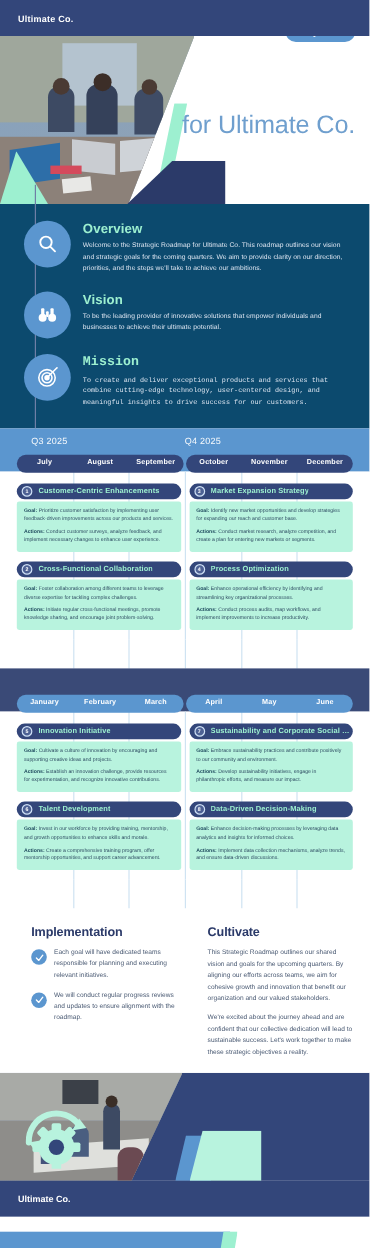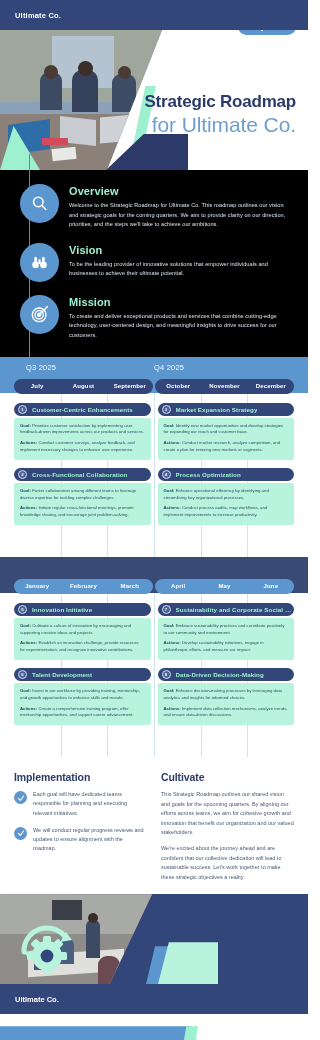--- a/index.html
+++ b/index.html
@@ -76,27 +76,27 @@
   }
   .hero-title .l1{
     color:#2b3a69;font-size:17px;font-weight:bold;line-height:1.16;letter-spacing:-.2px;
   }
   .hero-title .l2{
     color:#6f9fce;font-size:21px;font-weight:normal;line-height:1.2;letter-spacing:-.1px;
   }
 
   
   .ovm{
-    background:#000000;position:relative;padding:14px 0 14px 0;
+    background:#0c4a6e;position:relative;padding:14px 0 14px 0;
   }
   .ovm-line{
     position:absolute;left:29px;top:-16px;bottom:0;width:1px;background:#6f7fa6;
   }
   .ovm-row{position:relative;display:flex;padding:0 10px 0 10px;margin-bottom:13px;}
-  .ovm-row:last-child{margin-bottom:2px;}
+  .ovm-row:last-child{margin-bottom:2px;font-family:Liberation Mono, monospace;}
   .ovm-ic{
     width:39px;height:39px;border-radius:50%;background:#5b96cf;
     flex:0 0 39px;display:flex;align-items:center;justify-content:center;
     margin-left:10px;margin-right:10px;position:relative;z-index:2;
   }
   .ovm-tx{flex:1;padding-top:1px;padding-right:4px;}
   .ovm-h{
     color:#9df0d0;font-size:11px;font-weight:bold;margin-bottom:4px;letter-spacing:.1px;
   }
   .ovm-p{
@@ -158,21 +158,21 @@
   .cline:last-child{margin-bottom:0;}
   .cline b{color:#1f4a5e;font-weight:bold;}
 
   .tail{height:24px;position:relative;background:#ffffff;}
 
   
   .impl{
     background:#ffffff;display:flex;padding:14px 14px 12px 14px;gap:14px;
     position:relative;z-index:3;
   }
-  .col{flex:1;min-width:0;}
+  .col{flex:1;min-width:0;margin-left:12px;}
   .col h3{
     color:#2b3a69;font-size:10.5px;font-weight:bold;margin-bottom:7px;letter-spacing:-.1px;
   }
   .chk-row{display:flex;gap:6px;margin-bottom:8px;align-items:flex-start;}
   .chk{
     width:13px;height:13px;border-radius:50%;background:#5b96cf;flex:0 0 13px;
     display:flex;align-items:center;justify-content:center;margin-top:1px;
   }
   .chk-tx{font-size:5.5px;line-height:1.68;color:#4a5a73;}
   .col p{font-size:5.5px;line-height:1.72;color:#4a5a73;margin-bottom:7px;}
@@ -254,21 +254,20 @@
         <div class="hp hp-lap2"></div>
         <div class="hp hp-lap3"></div>
       <div class="hp hp-bk"></div>
         <div class="hp hp-pap"></div>
     </div>
     <div class="hero-mint-1"></div>
     <div class="hero-mint-2"></div>
     <div class="hero-navy"></div>
     <div class="date-badge">July 2025</div>
     <div class="hero-title">
-      <div class="l1">Strategic Roadmap</div>
       <div class="l2">for Ultimate Co.</div>
     </div>
   </div>
 
   <div class="ovm">
     <div class="ovm-line"></div>
 
     <div class="ovm-row">
       <div class="ovm-ic">
         <svg width="19" height="19" viewBox="0 0 24 24" fill="none" stroke="#ffffff" stroke-width="2">

